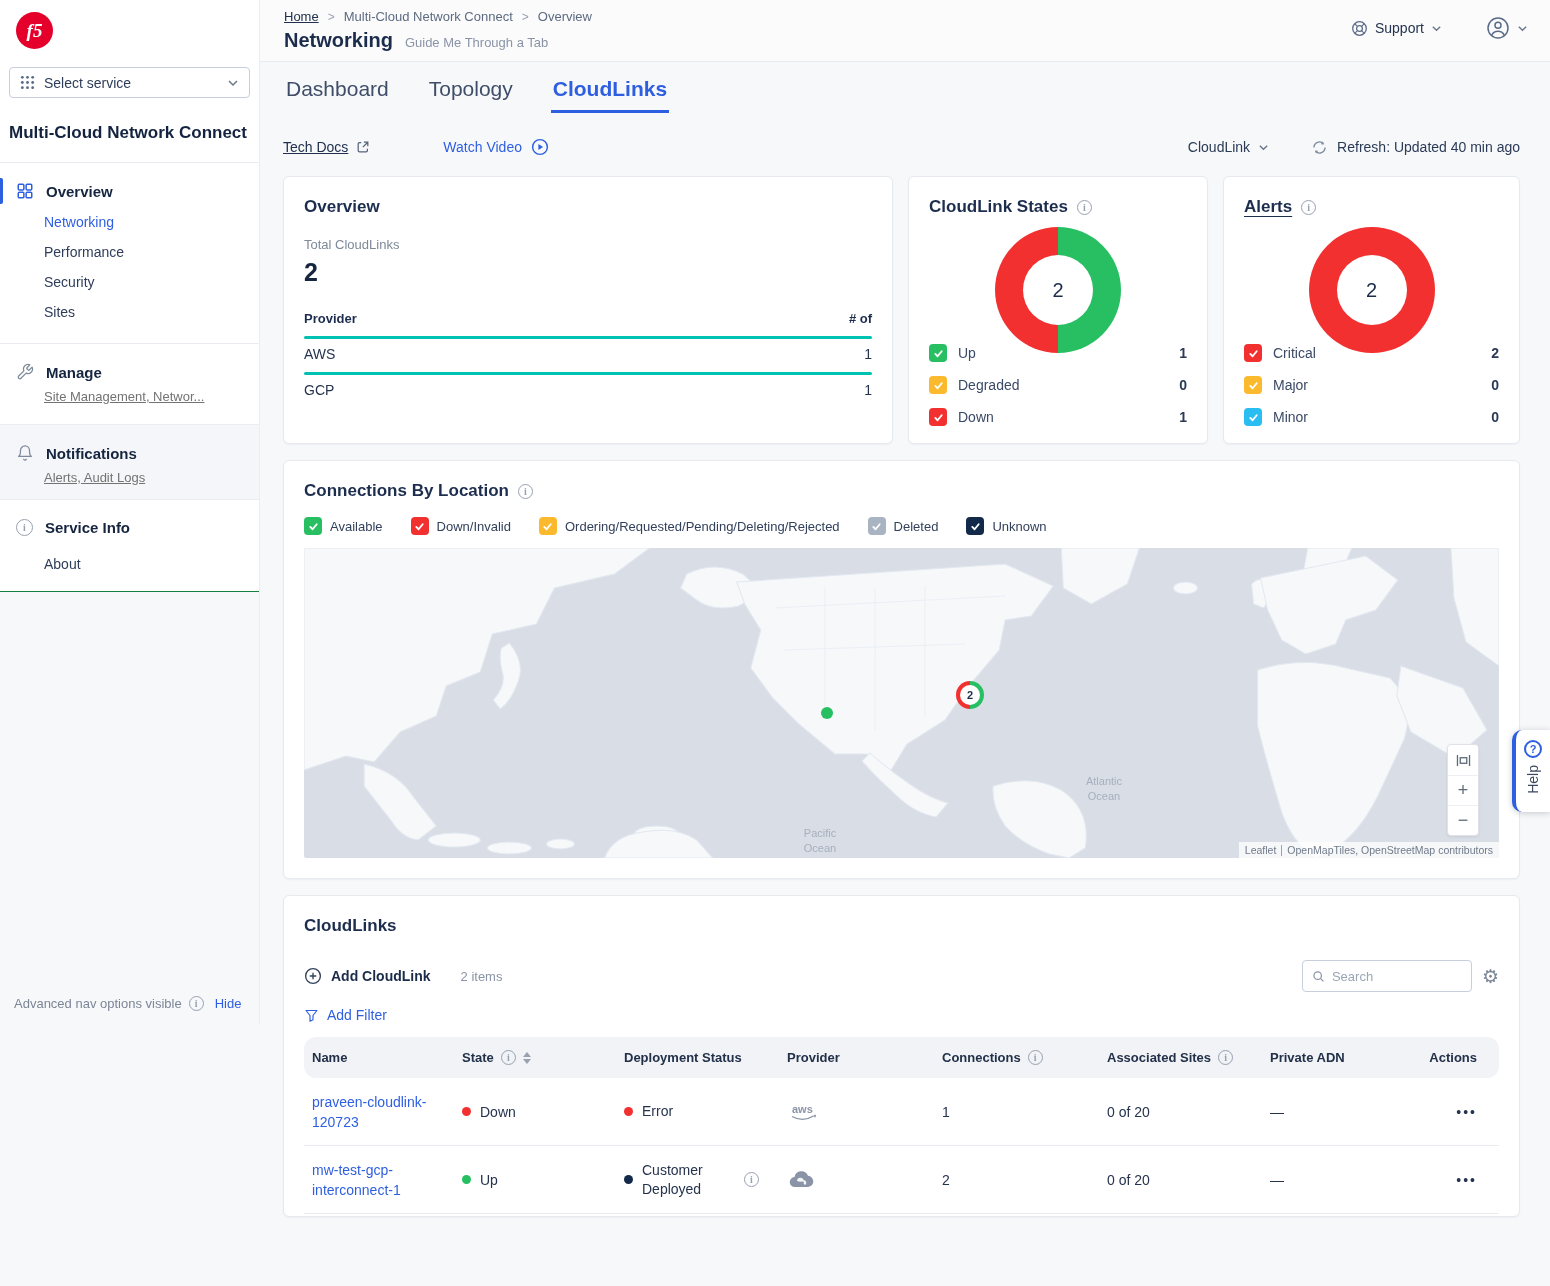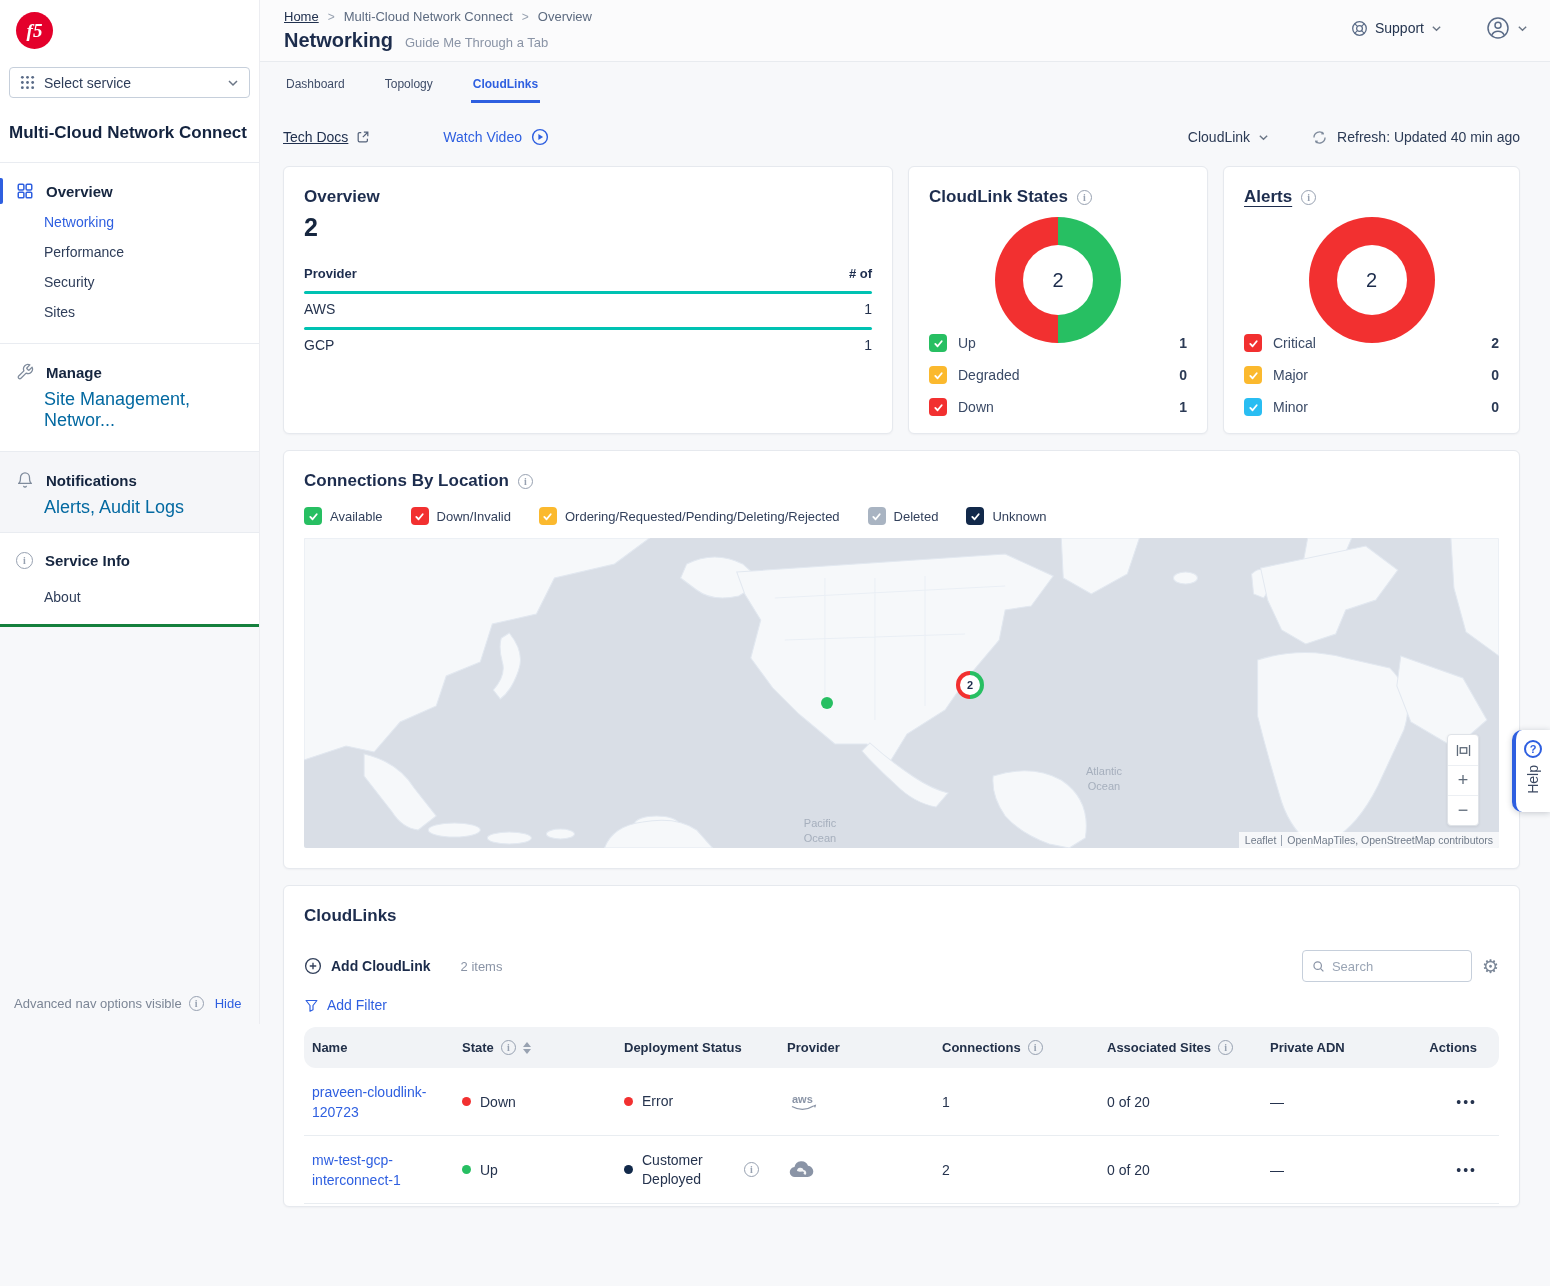--- a/index.html
+++ b/index.html
@@ -32,23 +32,23 @@
     padding:22px 9px 0; font-size:17px; font-weight:bold; color:#13233f; line-height:26px;
   }
   .sb-divider { border-top:1px solid #e9ecf1; margin-top:16px; }
   .nav-group { padding:12px 0; position:relative; }
   .nav-head { display:flex; align-items:center; gap:12px; padding:7px 16px; cursor:pointer; position:relative; }
   .nav-head .active-bar { position:absolute; left:0; top:3px; bottom:3px; width:3px; background:#2e5fe0; border-radius:0 2px 2px 0; }
   .nav-head .nav-label { font-size:15px; font-weight:bold; color:#15253f; }
   .nav-sub { list-style:none; }
   .nav-sub li { padding:7px 16px 7px 44px; font-size:14px; color:#2e3d59; cursor:pointer; }
   .nav-sub li.active { color:#2e5fe0; }
-  .nav-subtitle { padding:1px 16px 2px 44px; font-size:18px; color:#0369a1; cursor:pointer; }
+  .nav-subtitle { padding:1px 16px 2px 44px; font-size:13px; color:#737373; cursor:pointer;text-decoration:underline; }
   .group-tint { background:#f5f6f9; }
-  .sidebar-rest { flex:1; background:#f7f8fa; border-top:3px solid #15803d; position:relative; }
+  .sidebar-rest { flex:1; background:#f7f8fa; border-top:1px solid #15803d; position:relative; }
   .sidebar-footer {
     position:absolute; left:14px; bottom:13px; display:flex; align-items:center; gap:7px;
     font-size:13px; color:#7c8696;
   }
   .sidebar-footer .hide-link { color:#2e5fe0; cursor:pointer; margin-left:4px; }
 
   
   .i-svg { display:inline-block; vertical-align:middle; flex:none; }
   .info-icon {
     display:inline-flex; align-items:center; justify-content:center; flex:none;
@@ -65,21 +65,21 @@
   .breadcrumb { display:flex; align-items:center; gap:9px; font-size:13px; color:#5d6b80; }
   .breadcrumb .home { color:#20304e; text-decoration:underline; cursor:pointer; }
   .breadcrumb .sep { color:#98a2b1; font-size:12px; }
   .title-row { display:flex; align-items:baseline; gap:12px; margin-top:5px; }
   .page-title { font-size:20px; font-weight:bold; color:#1c2c4c; }
   .guide-link { font-size:13px; color:#8a94a6; cursor:pointer; }
   .header-right { position:absolute; right:22px; top:16px; display:flex; align-items:center; gap:44px; }
   .support-btn, .account-btn { display:flex; align-items:center; gap:7px; cursor:pointer; font-size:14px; color:#24344f; }
 
   .tabs { display:flex; gap:36px; margin:15px 24px 0; }
-  .tab { font-size:12px; color:#3f4d68; font-weight:500; padding:0 2px 9px; cursor:pointer; border-bottom:3px solid transparent; }
+  .tab { font-size:21px; color:#3f4d68; font-weight:500; padding:0 2px 9px; cursor:pointer; border-bottom:3px solid transparent; }
   .tab.active { color:#2e5fe0; font-weight:bold; border-bottom-color:#2e5fe0; }
 
   .toolbar { display:flex; align-items:center; margin:25px 30px 0 23px; }
   .tech-docs { display:flex; align-items:center; gap:8px; font-size:14px; color:#20304e; cursor:pointer; }
   .tech-docs .t { text-decoration:underline; }
   .watch-video { display:flex; align-items:center; gap:9px; font-size:14px; color:#2e5fe0; cursor:pointer; margin-left:73px; }
   .toolbar-right { margin-left:auto; display:flex; align-items:center; gap:42px; }
   .scope-select { display:flex; align-items:center; gap:8px; font-size:14px; color:#2b3a55; cursor:pointer; }
   .refresh { display:flex; align-items:center; gap:9px; font-size:14px; color:#2b3a55; cursor:pointer; }
 
@@ -370,20 +370,21 @@
           </svg>
           <span>Refresh: Updated 40 min ago</span>
         </div>
       </div>
     </div>
 
     <div class="cards-row">
 
       <div class="card">
         <div class="card-title">Overview</div>
+        <div class="total-label">Total CloudLinks</div>
         <div class="total-value">2</div>
         <div class="ptable">
           <div class="ptable-head">
             <span>Provider</span>
             <span># of</span>
           </div>
           <div class="pbar" style="background-color: rgb(0, 194, 178);"></div>
           <div class="prow">
             <span>AWS</span>
             <span>1</span>

